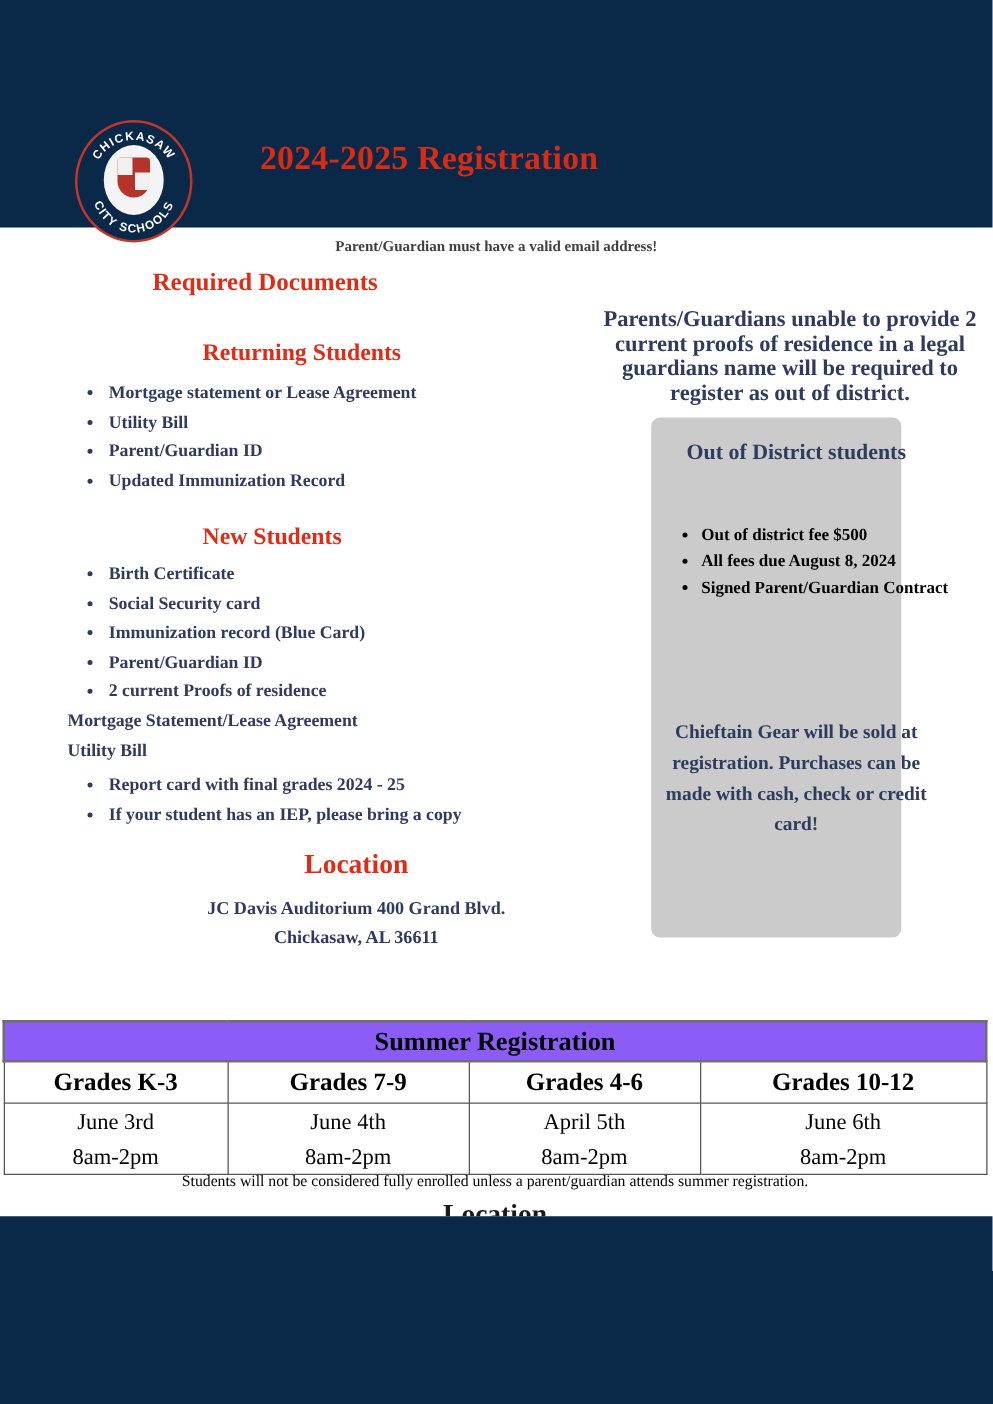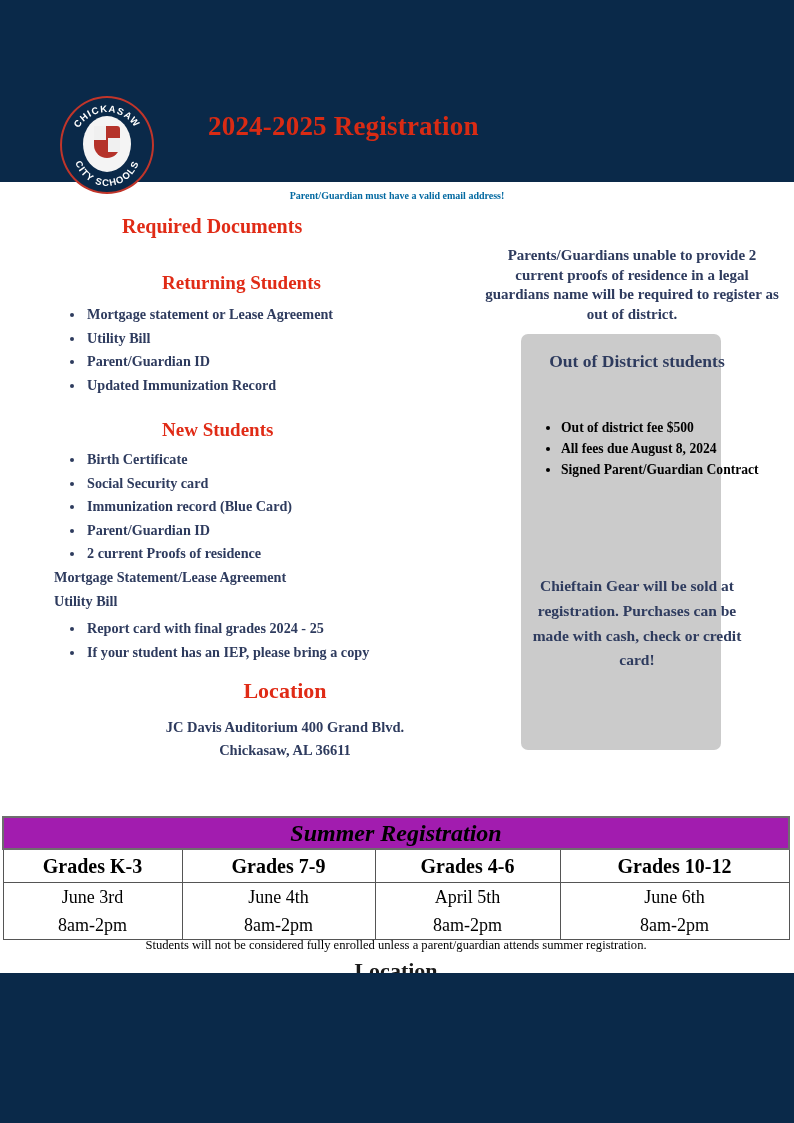--- a/index.html
+++ b/index.html
@@ -47,22 +47,22 @@
     color: #e02b16;
     font-weight: bold;
   }
 
   #email-notice {
     position: absolute;
     left: 0;
     top: 190px;
     width: 794px;
     text-align: center;
-    font-size: 10px;
-    color: #0369a1;
+    font-size: 12px;
+    color: #404040;
     font-weight: bold;
   }
 
   #required-documents {
     position: absolute;
     left: 122px;
     top: 215px;
     font-size: 20px;
   }
 
@@ -146,21 +146,21 @@
     line-height: 23px;
   }
 
   
   #residence-notice {
     position: absolute;
     left: 482px;
     top: 246px;
     width: 300px;
     text-align: center;
-    font-size: 15px;
+    font-size: 18px;
     color: #2e3b5e;
     font-weight: bold;
     line-height: 19.5px;
   }
 
   #gray-panel {
     position: absolute;
     left: 521px;
     top: 334px;
     width: 200px;
@@ -215,26 +215,25 @@
     border-collapse: collapse;
     font-family: "Liberation Serif", "DejaVu Serif", serif;
   }
   #summer-table td, #summer-table th {
     border: 1px solid #555555;
     text-align: center;
     color: #000000;
     padding: 0;
   }
   #summer-table .title-cell {
-    background: #a21caf;
-    font-size: 24px;
+    background: #8b5cf6;
+    font-size: 21px;
     font-weight: bold;
     height: 30px;
     border: 2px solid #6e6e6e;
-    font-style: italic;
   }
   #summer-table .grade-cell {
     background: #ffffff;
     font-size: 20px;
     font-weight: bold;
     height: 32px;
     margin-top: 32px;
   }
   #summer-table .date-cell {
     background: #ffffff;

